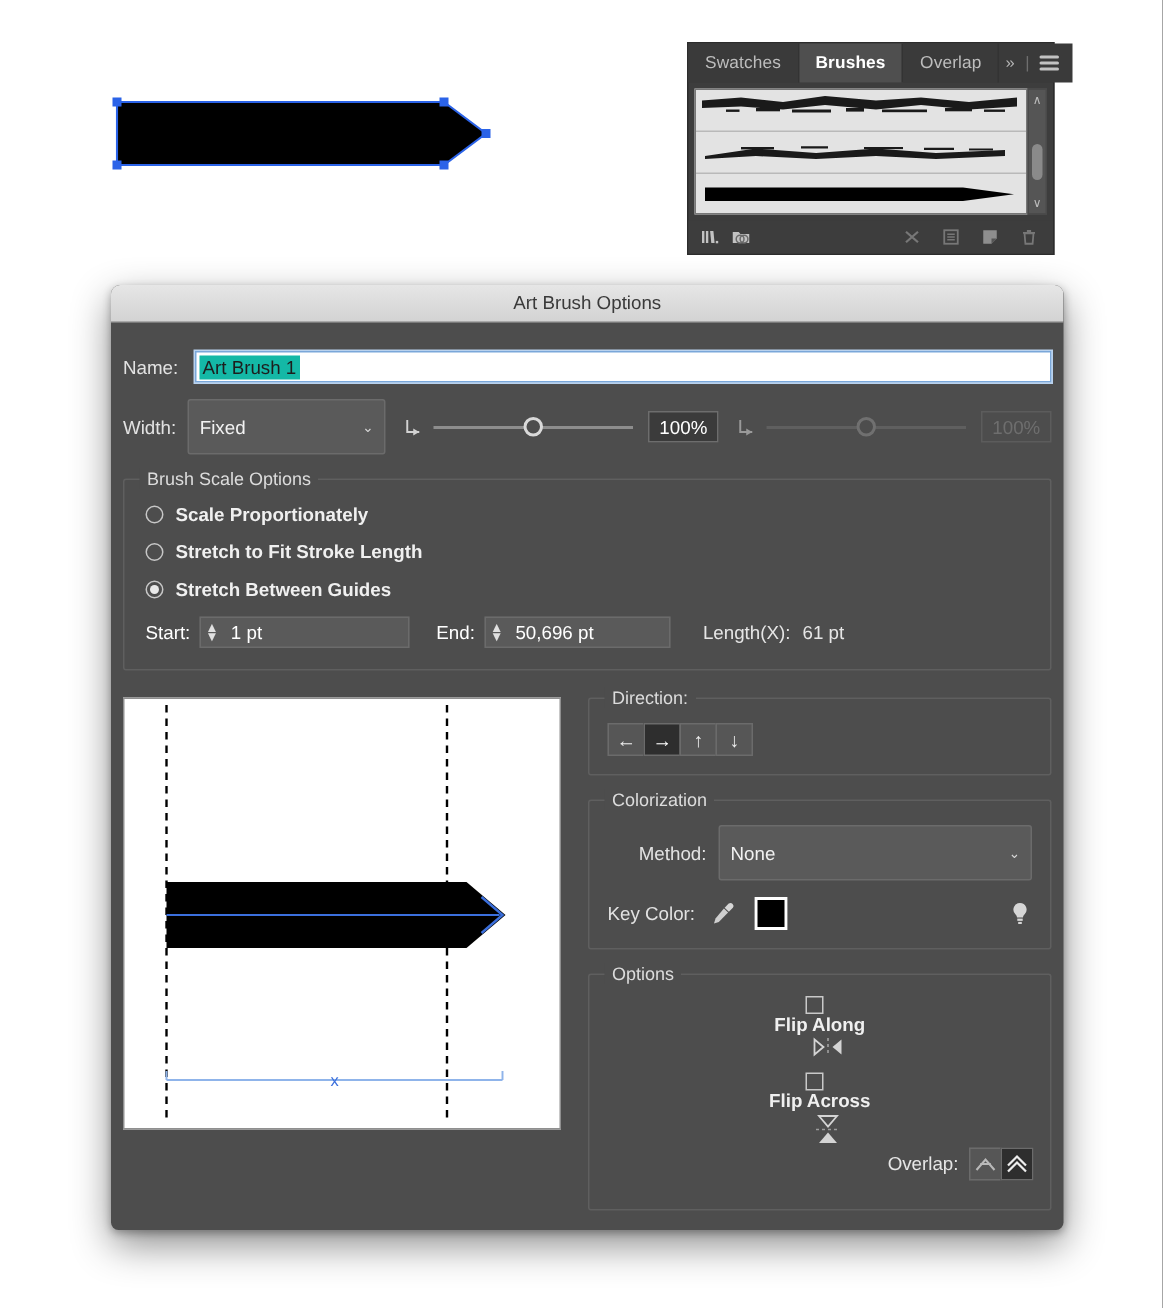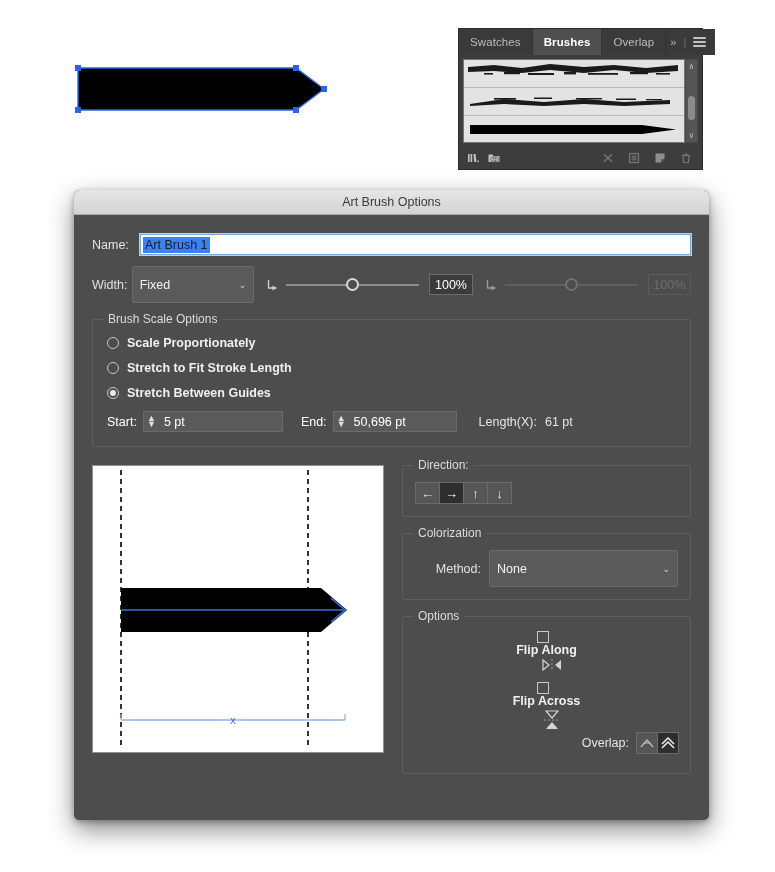--- a/index.html
+++ b/index.html
@@ -56,33 +56,33 @@
     position:absolute;left:74px;top:190px;width:635px;height:630px;
     background:#4d4d4d;border-radius:6px 6px 5px 5px;
     box-shadow:0 10px 26px rgba(0,0,0,.45), 0 2px 6px rgba(0,0,0,.3);
     color:#e8e8e8;box-sizing:border-box;overflow:hidden;
   }
   .dlg-title{
     height:24px;background:linear-gradient(#e6e6e6,#d3d3d3);
     border-bottom:1px solid #a8a8a8;display:flex;align-items:center;justify-content:center;
     color:#3a3a3a;font-size:12.5px;
   }
-  .dlg-body{padding:0 18px;position:relative;}
+  .dlg-body{padding:0 8px;position:relative;}
 
   .row{display:flex;align-items:center;}
   .lbl{font-size:12.5px;color:#e2e2e2;}
 
   
   .name-row{margin-top:19px;}
   .name-row .lbl{width:48px;}
   .name-input{
     flex:1;height:21px;background:#ffffff;border:1px solid #7aa7d9;box-shadow:0 0 0 1px #b9d2ee;
     display:flex;align-items:center;padding:0 2px;box-sizing:border-box;
   }
-  .name-text{font-size:12.5px;color:#1d1d1d;background:#3b82f6;padding:1px 2px;}
+  .name-text{font-size:12.5px;color:#1d1d1d;background:#14b8a6;padding:1px 2px;}
 
   
   .width-row{margin-top:11px;}
   .width-row .lbl{width:48px;}
   .select{
     width:145px;height:37px;background:#5a5a5a;border:1px solid #6b6b6b;border-radius:2px;
     display:flex;align-items:center;padding:0 7px;box-sizing:border-box;font-size:12.5px;color:#f2f2f2;
   }
   .select .chev{margin-left:auto;font-size:9px;color:#d8d8d8;}
   .slider{display:flex;align-items:center;margin-left:12px;}
@@ -346,21 +346,21 @@
           <span class="radio-lbl">Stretch Between Guides</span>
         </div>
 
         <div class="spin-row">
           <span class="spin-lbl">Start:</span>
           <div class="spinner" style="width:140px">
             <span class="spin-arrows">
                 <span>▲</span>
                 <span>▼</span>
               </span>
-            <span class="spin-val">5 pt</span>
+            <span class="spin-val">1 pt</span>
           </div>
           <span class="spin-lbl" style="margin-left:18px">End:</span>
           <div class="spinner" style="width:124px">
             <span class="spin-arrows">
                 <span>▲</span>
                 <span>▼</span>
               </span>
             <span class="spin-val">50,696 pt</span>
           </div>
           <span class="len">Length(X):</span>
@@ -407,20 +407,33 @@
           </div>
 
           <div class="group" style="padding:14px 12px 12px">
             <span class="group-title">Colorization</span>
             <div class="method-row">
               <span class="lbl">Method:</span>
               <div class="select" style="flex:1;width:auto">
                 <span>None</span>
                 <span class="chev">⌄</span>
               </div>
+            </div>
+            <div class="key-row">
+              <span class="lbl">Key Color:</span>
+              <svg width="18" height="18" viewBox="0 0 18 18">
+                <path d="M12.8 2.4 a2 2 0 0 1 2.8 2.8 L12.9 7.9 L10.1 5.1 Z" fill="#d6d6d6"></path>
+                <path d="M9.6 5.6 L12.4 8.4 L6.2 14.6 L3 15.6 L4 12.4 Z" fill="#cfcfcf"></path>
+              </svg>
+              <div class="swatch"></div>
+              <svg class="bulb" width="16" height="18" viewBox="0 0 16 18">
+                <path d="M8 2 a4.4 4.4 0 0 1 3.1 7.5 c-.7.8-1 1.3-1.1 2.1 H6 c-.1-.8-.4-1.3-1.1-2.1 A4.4 4.4 0 0 1 8 2 Z" fill="#d6d6d6"></path>
+                <rect x="6.2" y="12.4" width="3.6" height="1.5" fill="#d6d6d6"></rect>
+                <rect x="6.8" y="14.6" width="2.4" height="1.4" fill="#d6d6d6"></rect>
+              </svg>
             </div>
           </div>
 
           <div class="group" style="padding:14px 12px 10px">
             <span class="group-title">Options</span>
 
             <div class="opt-row">
               <span class="chk"></span>
               <span class="opt-lbl">Flip Along</span>
               <svg class="opt-ico" width="24" height="16" viewBox="0 0 24 16">

